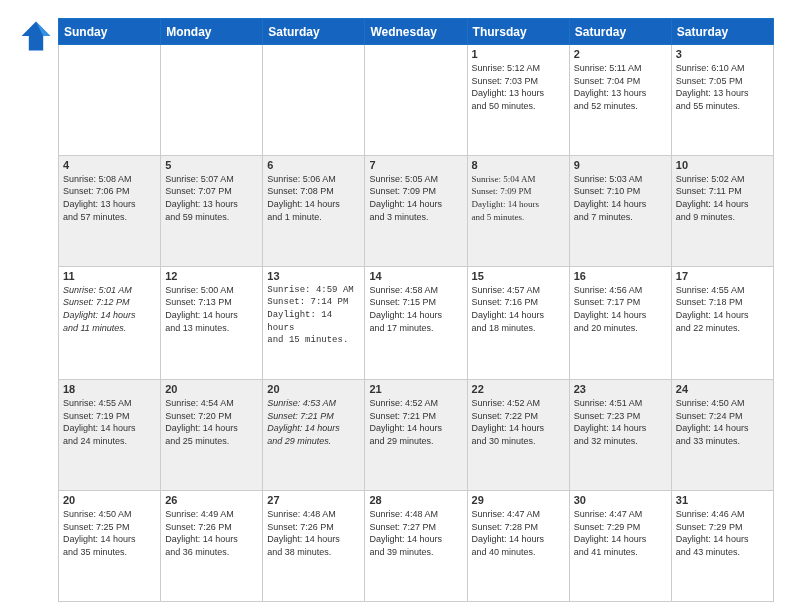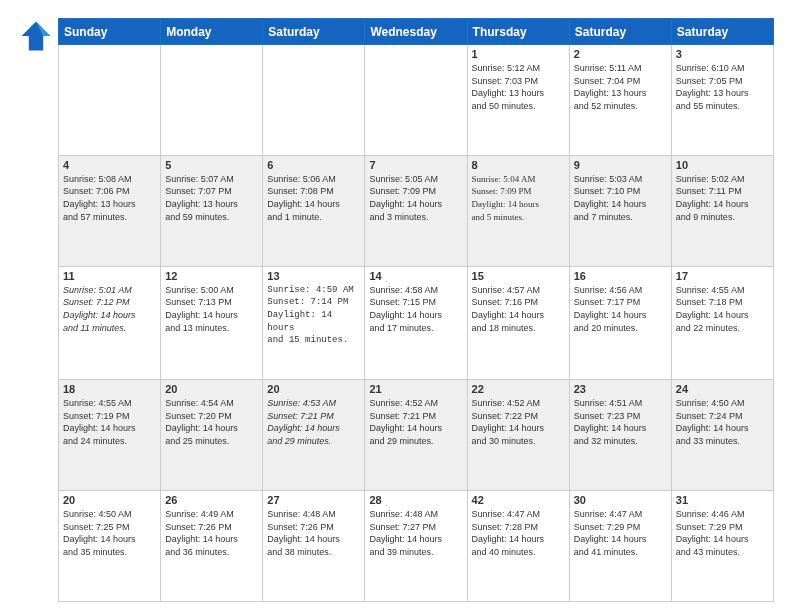--- a/index.html
+++ b/index.html
@@ -331,21 +331,21 @@
 and 38 minutes.</div>
           </td>
           <td>
             <div class="day-num">28</div>
             <div class="day-info" style="white-space: pre-line;">Sunrise: 4:48 AM
 Sunset: 7:27 PM
 Daylight: 14 hours
 and 39 minutes.</div>
           </td>
           <td>
-            <div class="day-num">42</div>
+            <div class="day-num">29</div>
             <div class="day-info" style="white-space: pre-line;">Sunrise: 4:47 AM
 Sunset: 7:28 PM
 Daylight: 14 hours
 and 40 minutes.</div>
           </td>
           <td>
             <div class="day-num">30</div>
             <div class="day-info" style="white-space: pre-line;">Sunrise: 4:47 AM
 Sunset: 7:29 PM
 Daylight: 14 hours

